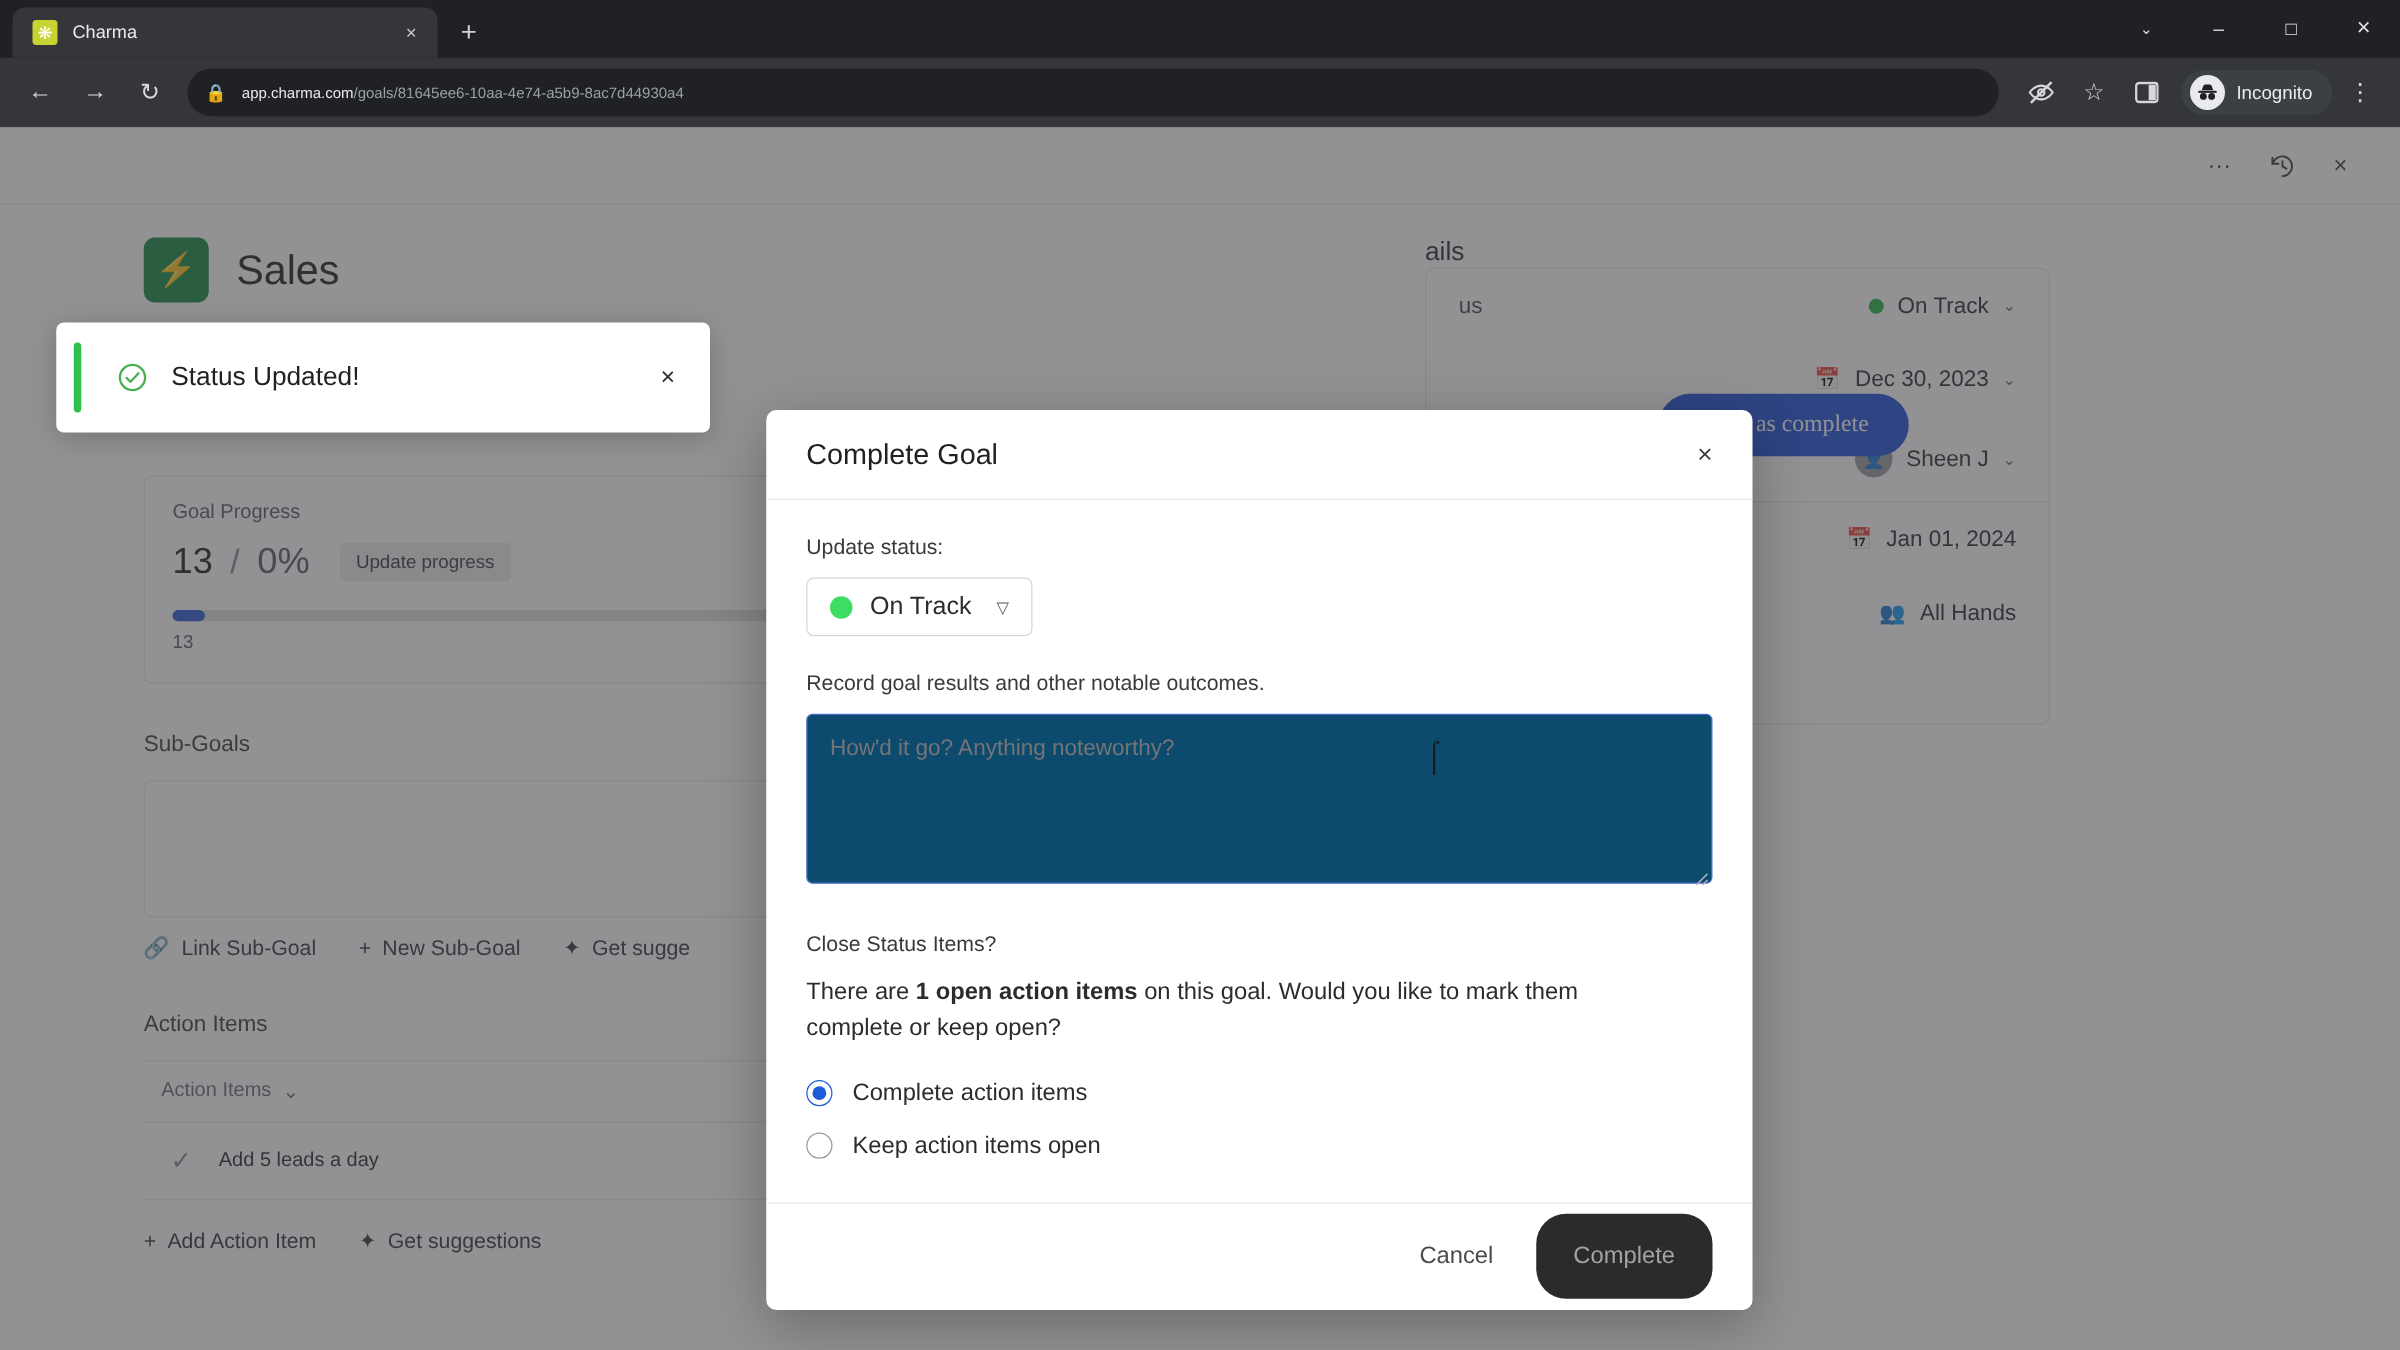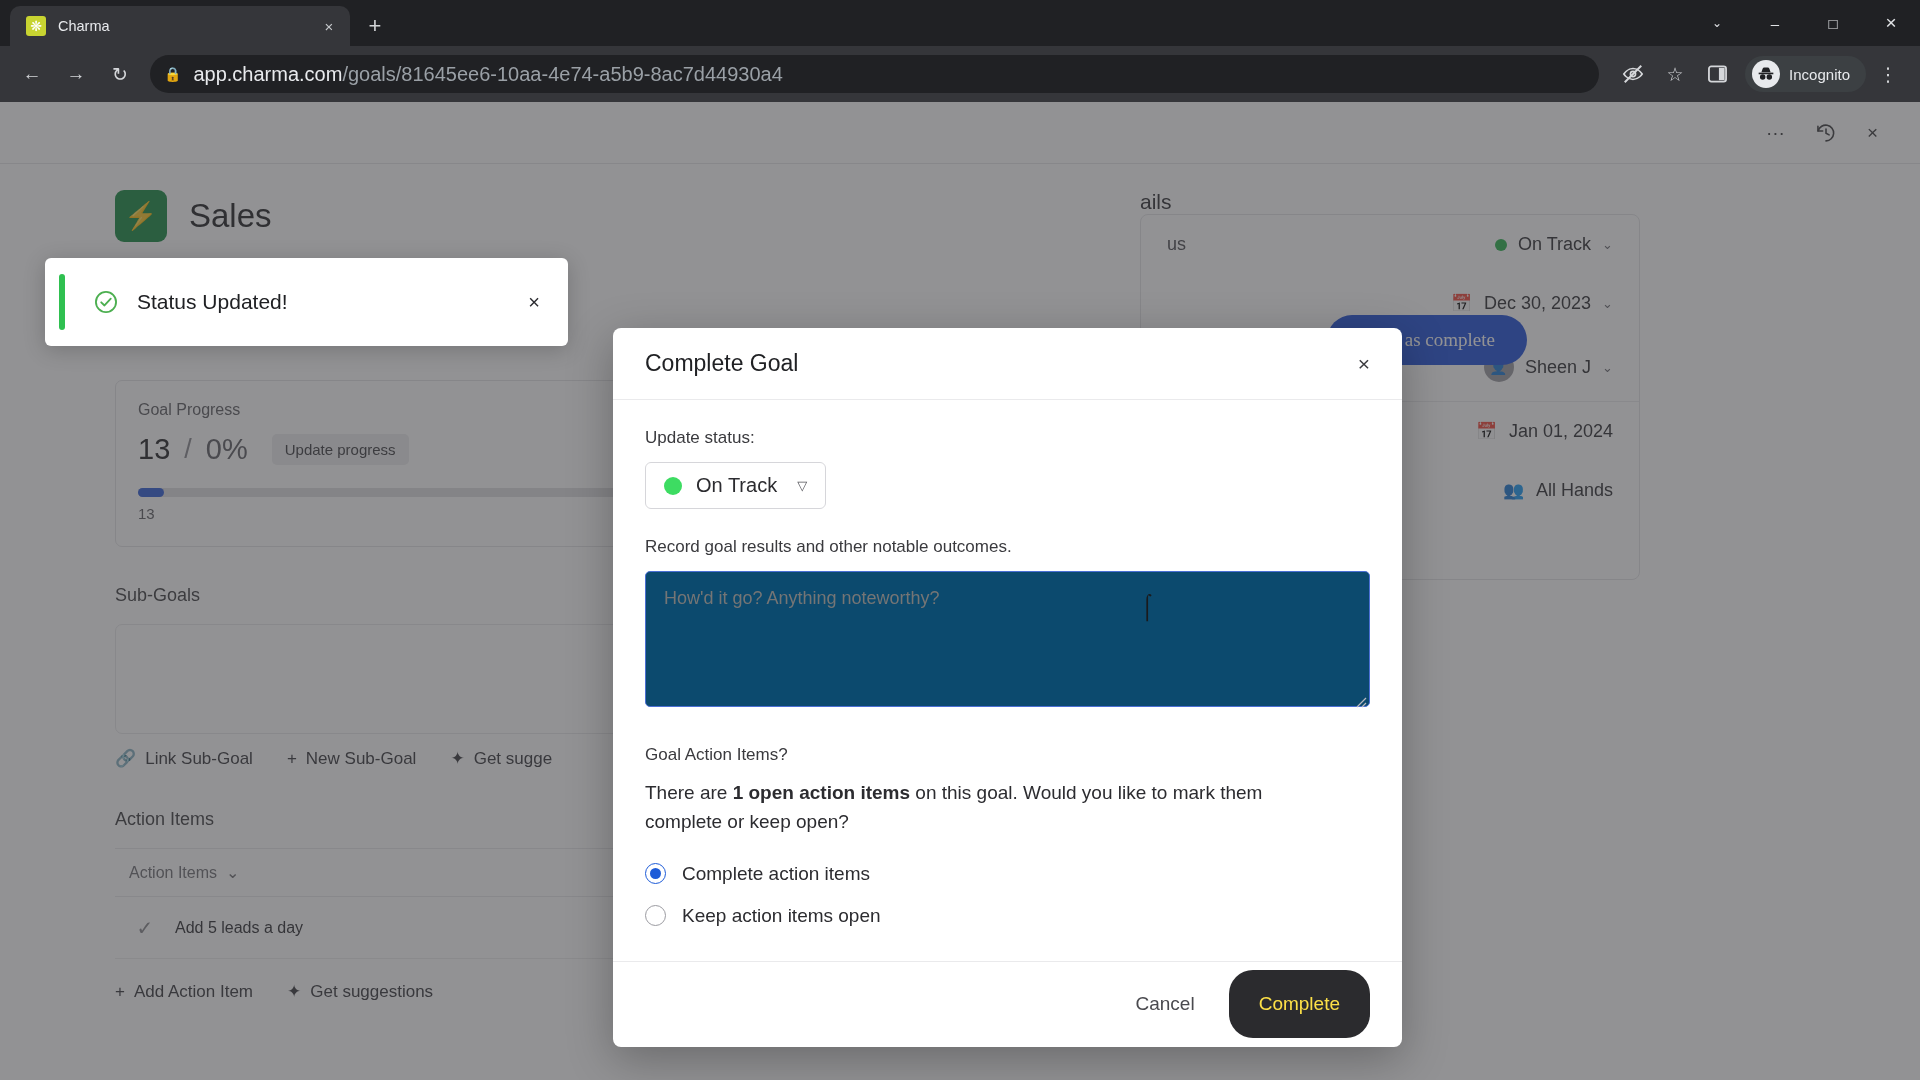--- a/index.html
+++ b/index.html
@@ -65,21 +65,21 @@
     display: flex; align-items: center; justify-content: center;
     color: #d5d7da; font-size: 19px; flex: 0 0 auto;
   }
   .omnibox {
     flex: 1; height: 38px; background: #202124;
     border-radius: 19px; margin: 0 10px 0 6px;
     display: flex; align-items: center; padding: 0 14px; gap: 12px;
     min-width: 0;
   }
   .lock { color: #9aa0a6; font-size: 14px; flex: 0 0 auto; }
-  .url { font-size: 20px; white-space: nowrap; overflow: hidden; color: #9aa0a6; }
+  .url { font-size: 12px; white-space: nowrap; overflow: hidden; color: #9aa0a6; }
   .url b { color: #e8eaed; font-weight: 400; }
   .tb-right { display: flex; align-items: center; gap: 2px; flex: 0 0 auto; }
   .incognito-pill {
     display: flex; align-items: center; gap: 9px;
     background: #3c4043; border-radius: 19px;
     height: 36px; padding: 0 16px 0 7px; margin-left: 6px;
   }
   .incognito-avatar {
     width: 28px; height: 28px; border-radius: 50%;
     background: #e8eaed; display: flex; align-items: center;
@@ -247,21 +247,21 @@
   .radio.on::after { content: ""; width: 11px; height: 11px; border-radius: 50%; background: #1d5bd8; }
   .radio-label { font-size: 19px; color: #2c2c30; }
 
   .modal-foot {
     border-top: 1px solid #eaeaec; height: 86px;
     display: flex; align-items: center; justify-content: flex-end;
     gap: 34px; padding: 0 32px;
   }
   .btn-cancel { font-size: 19px; color: #4a4a4f; }
   .btn-complete {
-    background: #2b2b2e; color: #fde047; border-radius: 24px;
+    background: #2b2b2e; color: #a3a3a3; border-radius: 24px;
     padding: 23px 30px; font-size: 19px;
   }
 
   
   .toast {
     position: absolute; left: 45px; top: 156px;
     width: 523px; height: 88px; background: #fff;
     border-radius: 6px; box-shadow: 0 4px 22px rgba(0,0,0,0.2);
     display: flex; align-items: center; padding-left: 4px;
   }
@@ -489,21 +489,21 @@
         <div class="field-label">Record goal results and other notable outcomes.</div>
         <div class="ta-wrap">
           <textarea class="textarea" placeholder="How'd it go? Anything noteworthy?" style=""></textarea>
           <span class="caret-icon">⌠</span>
           <svg class="ta-grip" viewBox="0 0 14 14">
             <line x1="13" y1="4" x2="4" y2="13" stroke="#b9b9bf" stroke-width="1.2"></line>
             <line x1="13" y1="9" x2="9" y2="13" stroke="#b9b9bf" stroke-width="1.2"></line>
           </svg>
         </div>
 
-        <div class="q-label">Goal Action Items?</div>
+        <div class="q-label">Close Status Items?</div>
         <div class="q-text"><span>There are </span><b>1 open action items</b><span> on this goal. Would you like to mark them complete or keep open?</span></div>
 
         <div class="radio-row">
           <span class="radio on"></span>
           <span class="radio-label">Complete action items</span>
         </div>
         <div class="radio-row">
           <span class="radio"></span>
           <span class="radio-label">Keep action items open</span>
         </div>

